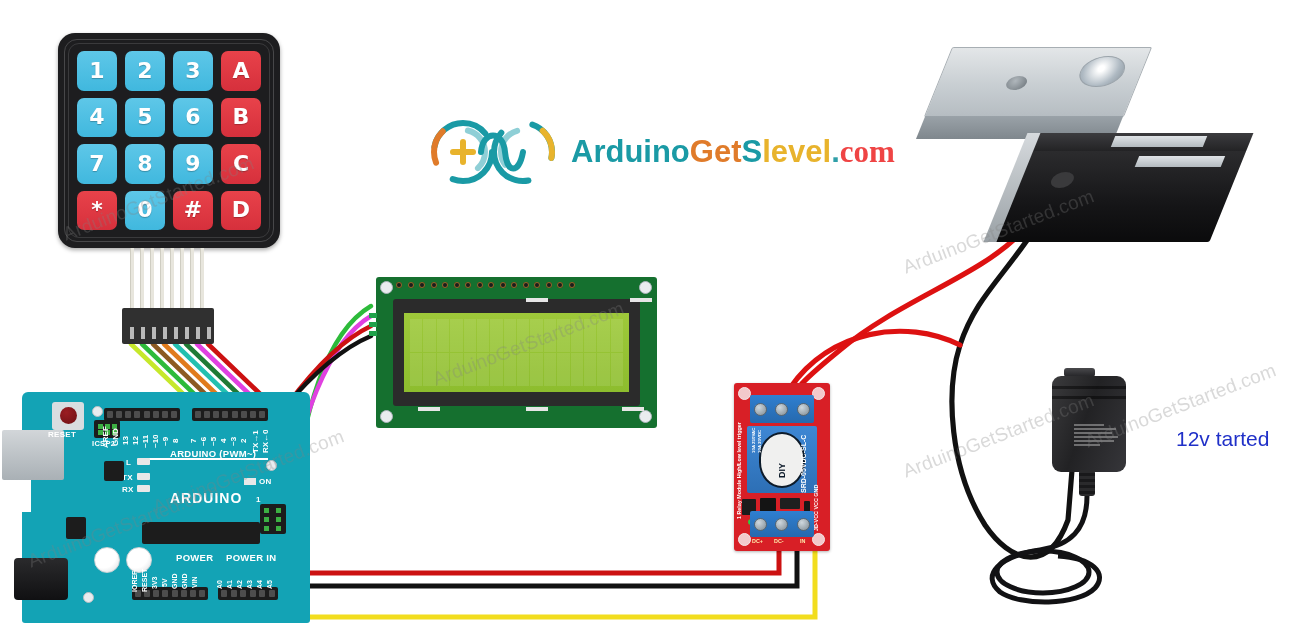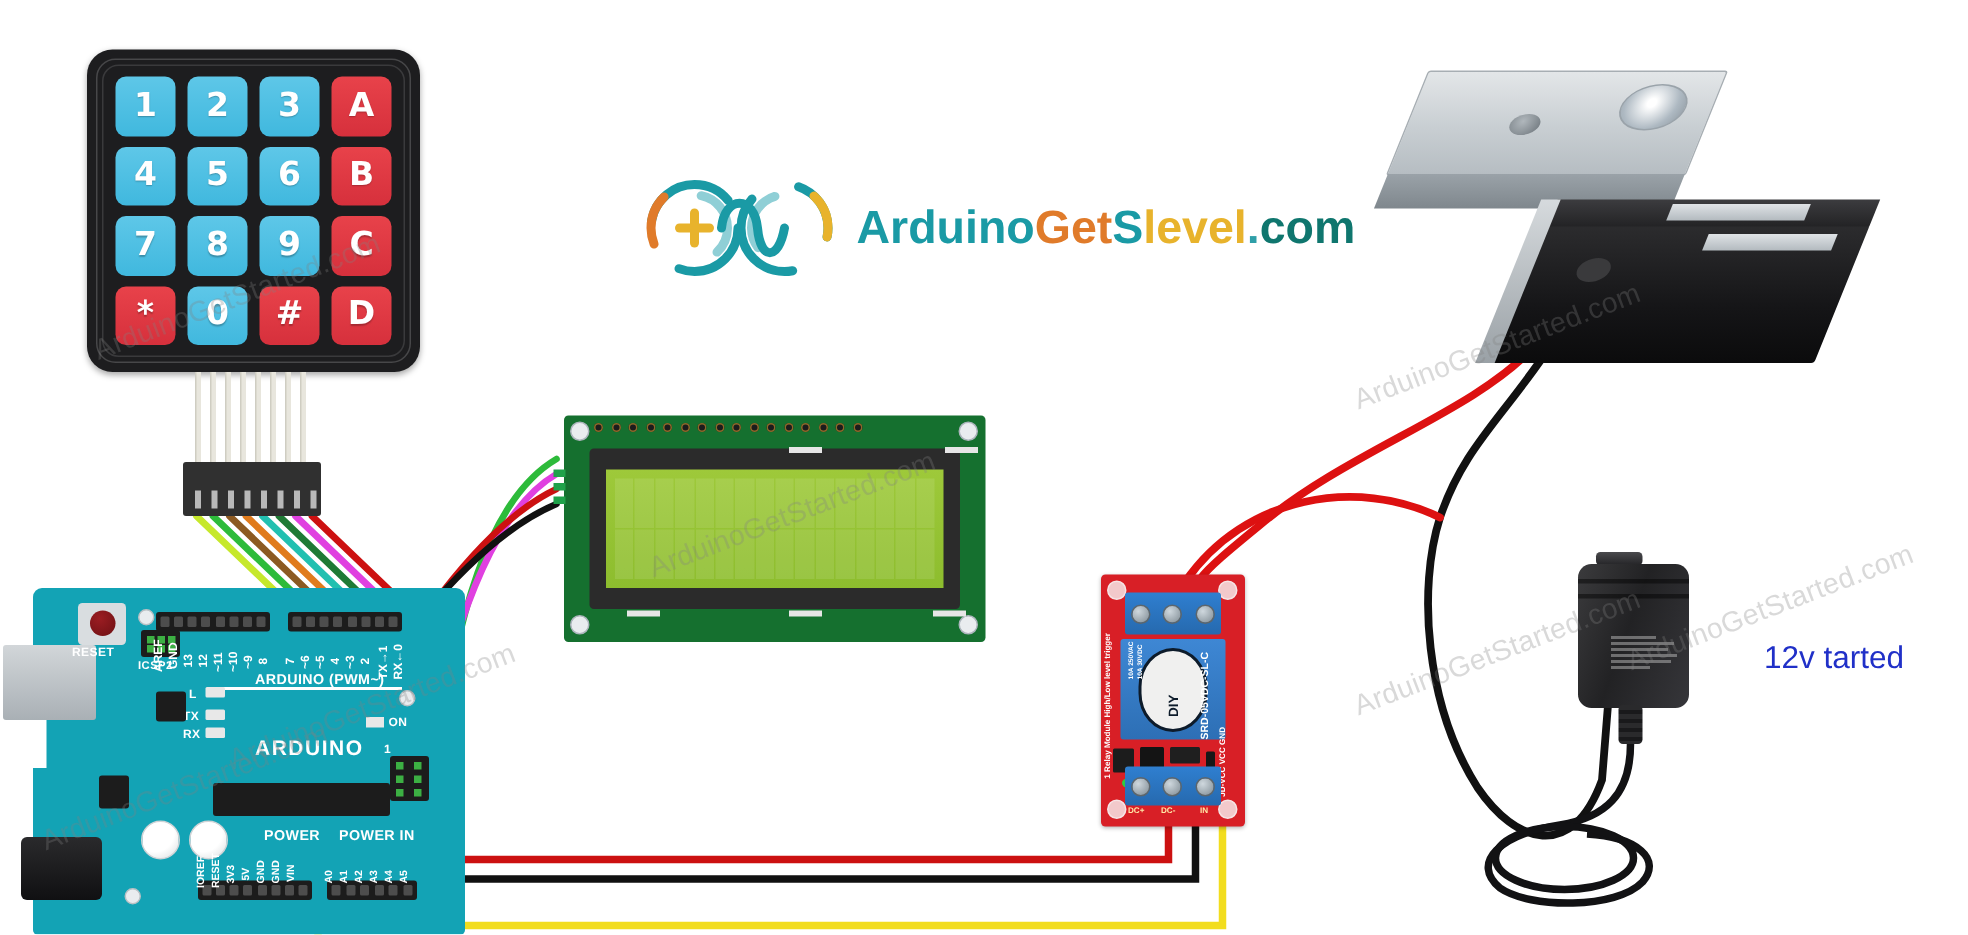--- a/index.html
+++ b/index.html
@@ -240,21 +240,21 @@
   #logo-text {
     position:absolute; left: 148px; top: 22px;
     font-size: 31px; font-weight: bold; white-space: nowrap;
     font-family: "Liberation Sans", sans-serif;
   }
   #logo-text .c1 { color:#1a9aa5; }
   #logo-text .c2 { color:#e07b2a; }
   #logo-text .c3 { color:#1a9aa5; }
   #logo-text .c4 { color:#e8b32c; }
   #logo-text .c5 { color:#2f9fa8; }
-  #logo-text .c6 { color:#0f766e; }
+  #logo-text .c6 { color:#ef4444;font-family:Liberation Serif, serif; }
 
   svg.wires { position:absolute; left:0; top:0; width:1312px; height:623px;
               pointer-events:none; overflow:visible; }
 </style>
 </head>
 <body>
 
 <div id="stage">
 
   <svg class="wires" viewBox="0 0 1312 623">

